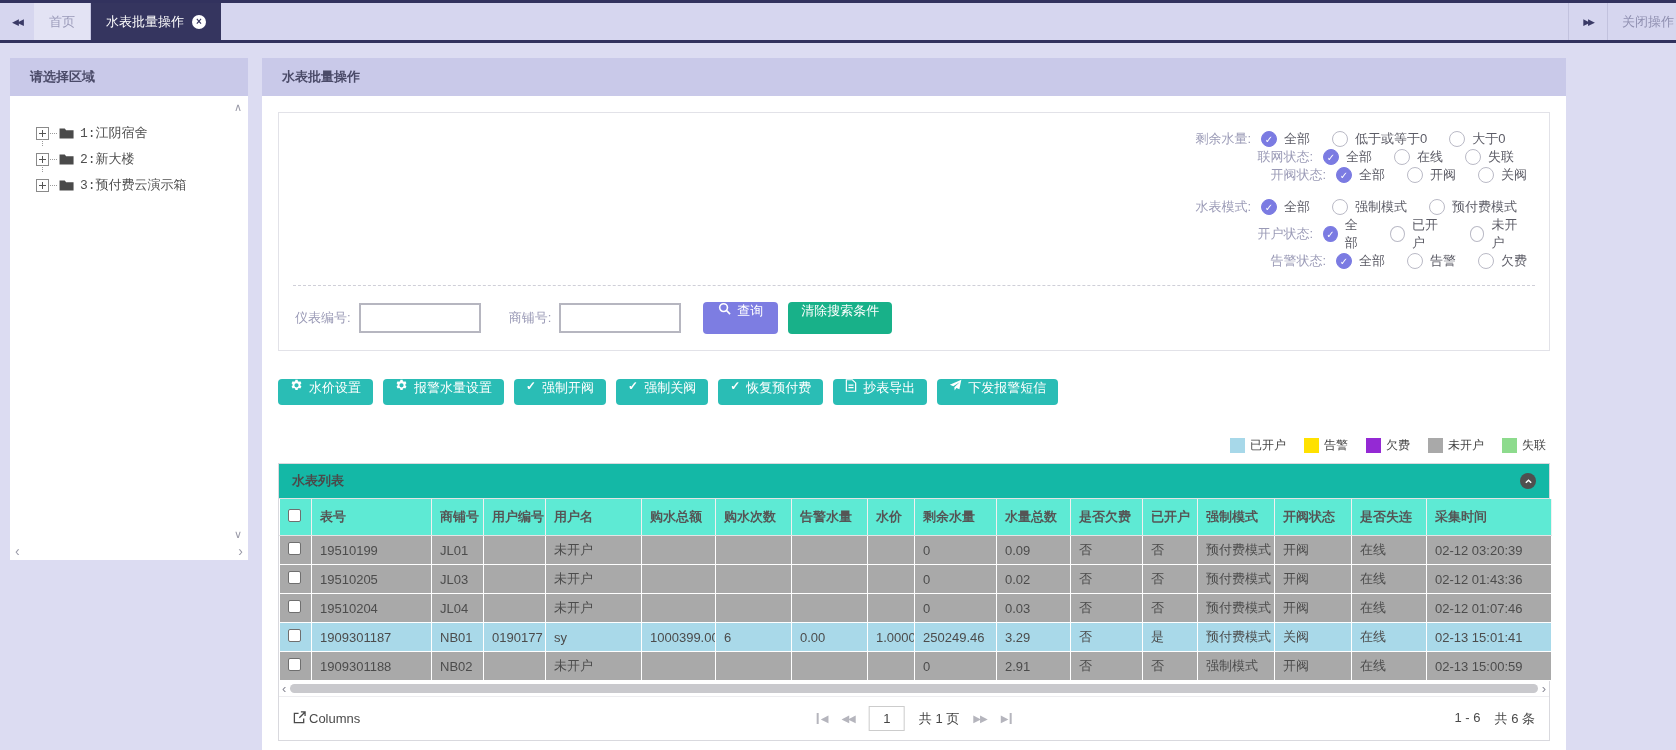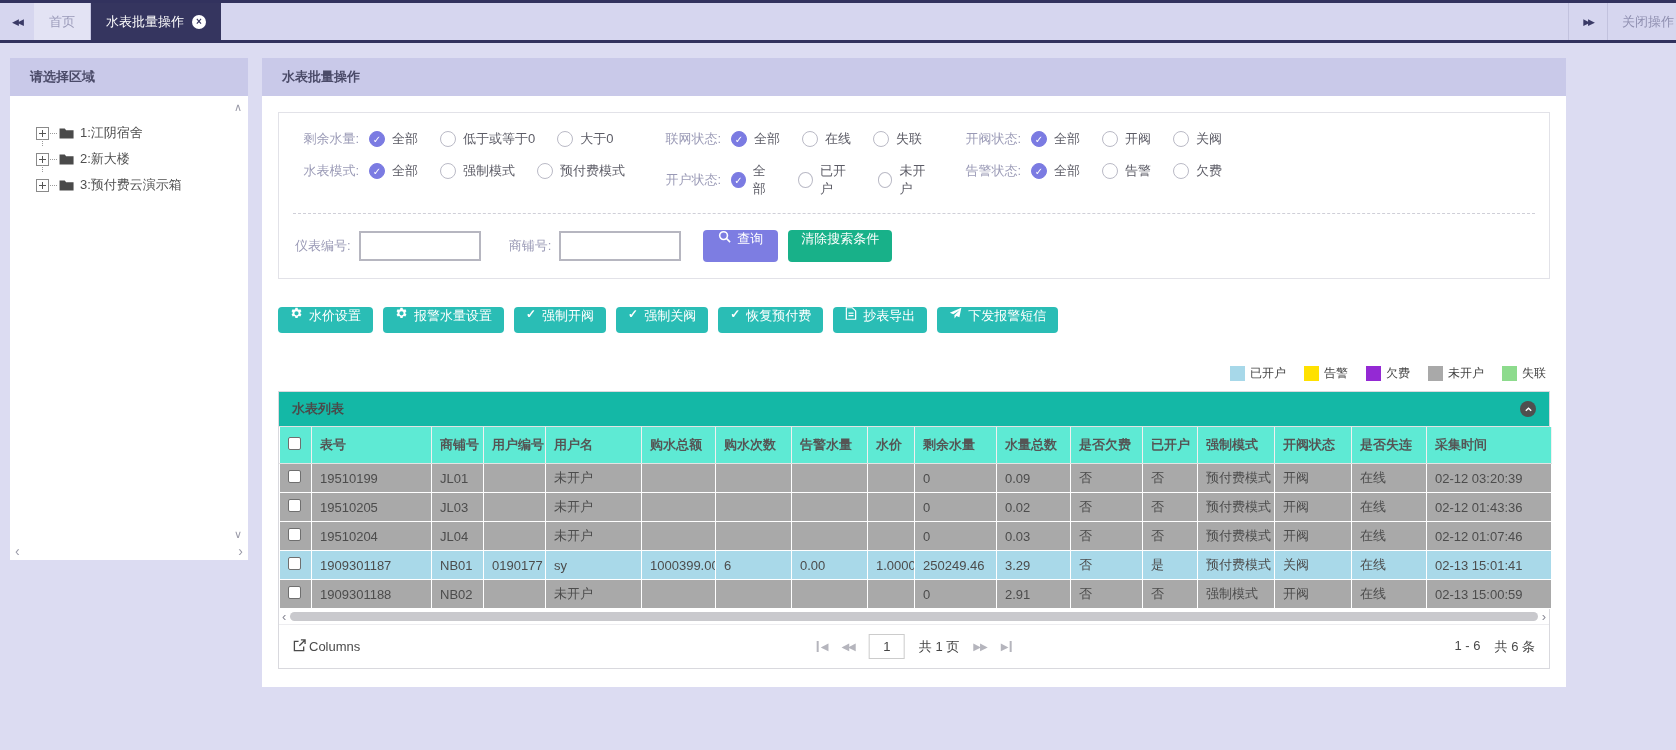--- a/index.html
+++ b/index.html
@@ -29,37 +29,37 @@
   .content{ display:flex; gap:14px; padding:15px 0 0 10px; align-items:flex-start; }
   .panel{ background:#fff; }
   .panel-hd{
     height:38px; line-height:38px; background:#c9c9e9; color:#4a4a68;
     font-weight:bold; font-size:13px; padding:0 20px;
   }
   
   .sidebar{ width:238px; }
   .sidebar-bd{ height:464px; position:relative; }
   .tree{ padding:24px 0 0 26px; }
-  .tree-item{ display:flex; align-items:center; height:26px; position:relative; cursor:pointer; color:#4f4f4f; font-size:13px;}
+  .tree-item{ display:flex; align-items:center; height:26px; position:relative; cursor:pointer; color:#4f4f4f; font-size:13px;font-family:Liberation Mono, monospace;}
   .tree-item + .tree-item::before{
     content:""; position:absolute; left:6px; top:-7px; height:7px; border-left:1px dotted #9a9a9a;
   }
   .plusbox{ width:13px; height:13px; display:inline-flex; }
   .conn{ width:7px; border-top:1px dotted #9a9a9a; margin:0 2px 0 1px; }
   .folder{ display:inline-flex; margin-right:6px; }
   .sb-arr{ position:absolute; color:#9a9aa8; font-size:11px; line-height:1; cursor:pointer; user-select:none;}
   .sb-up{ right:6px; top:6px; }
   .sb-down{ right:6px; bottom:20px; }
   .sb-left{ left:5px; bottom:2px; font-size:14px;}
   .sb-right{ right:5px; bottom:2px; font-size:14px;}
   
   .main{ width:1304px; }
   .main-bd{ padding:16px 16px 18px; }
   .filter-box{ border:1px solid #e2e2e8; padding:10px 0 14px; }
-  .filter-row{ display:flex; padding:7px 0 7px 16px; align-items:flex-start;}
+  .filter-row{ display:flex; padding:7px 0 7px 16px; align-items:flex-end;flex-direction:column;}
   .fgroup{ display:flex; align-items:center; }
   .fg0{ width:362px; } .fg1{ width:300px; }
   .flabel{ min-width:64px; text-align:right; color:#9a9ab6; margin-right:10px; font-size:13px;}
   .fopt{ display:flex; align-items:center; margin-right:22px; cursor:pointer; color:#5c5c66;}
   .radio{
     width:16px; height:16px; border-radius:50%; border:1px solid #babac6; background:#fff;
     display:inline-flex; align-items:center; justify-content:center; margin-right:7px;
   }
   .radio.checked{ background:#7b7be2; border-color:#7b7be2; color:#fff; font-size:10px; font-weight:bold;}
   .dashed{ border-top:1px dashed #cfcfd8; margin:8px 14px 0; }

